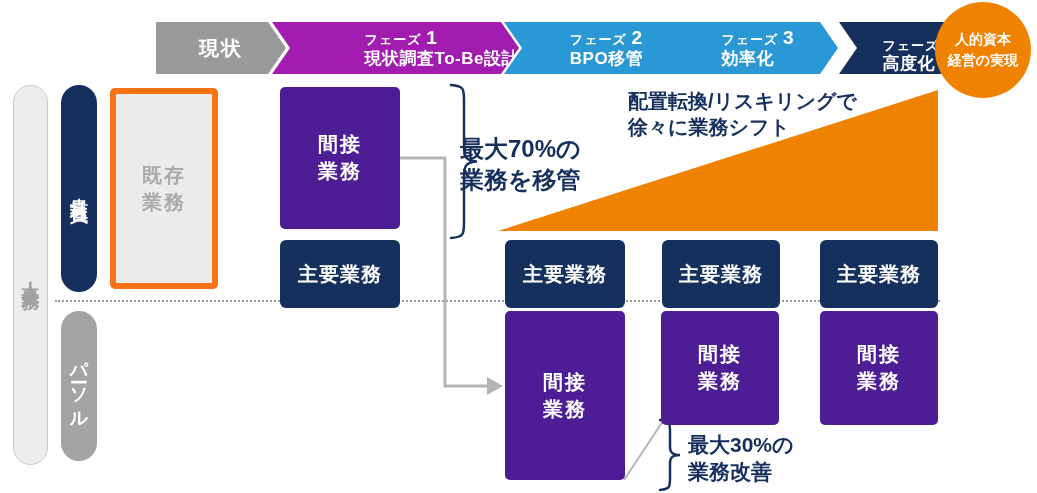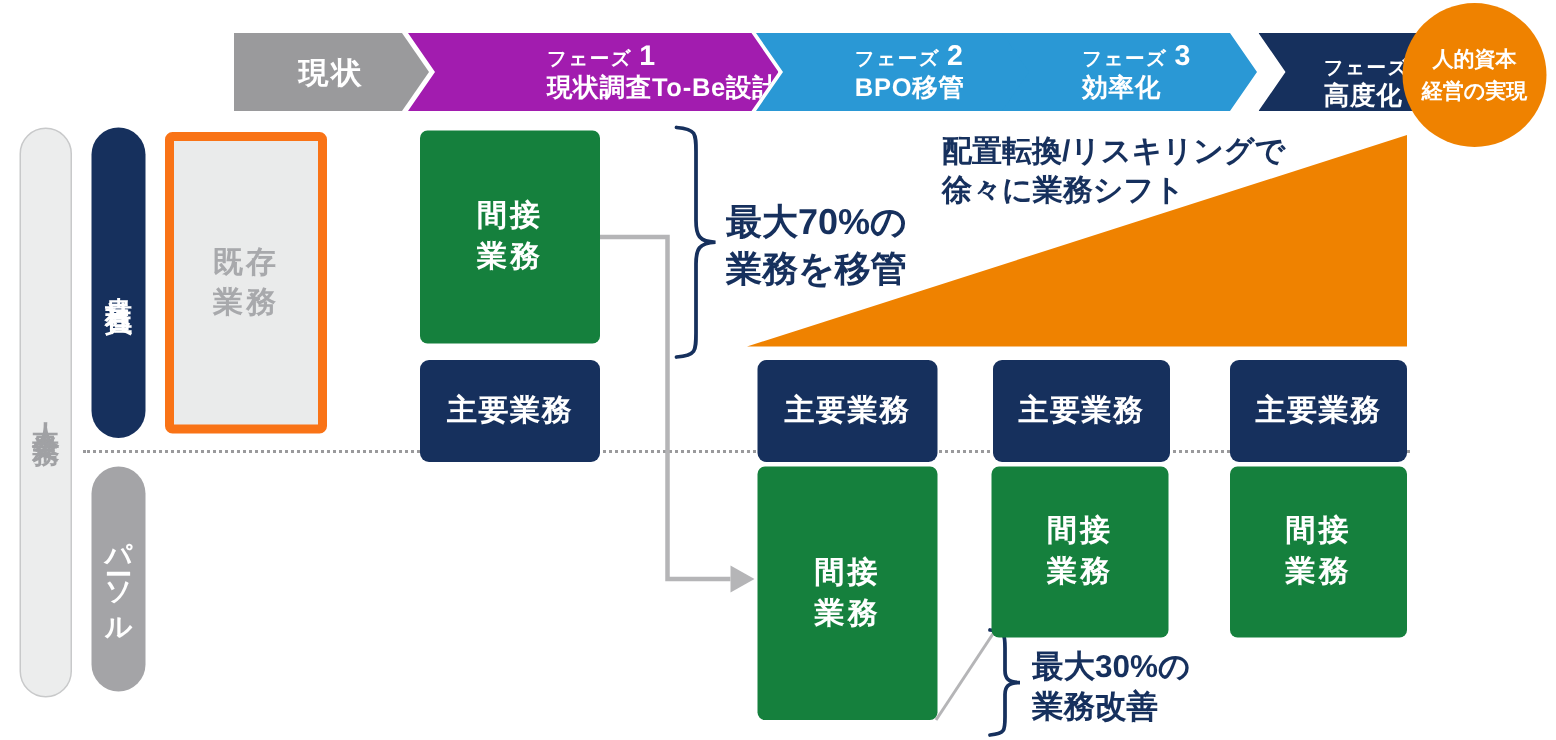--- a/index.html
+++ b/index.html
@@ -35,34 +35,34 @@
 
   
   .divider { position:absolute; left:55px; top:300px; width:885px; height:0;
              border-top:2px dotted #9a9a9c; z-index:1; }
 
   
   .box { position:absolute; display:flex; flex-direction:column; justify-content:center;
          align-items:center; font-weight:bold; z-index:3; border-radius:5px; line-height:1.35; }
   .box-existing { left:110px; top:88px; width:108px; height:201px; background:#eaebeb;
                   border:6px solid #f97316; color:#a8a9ac; font-size:20px; letter-spacing:2px; }
-  .box-gray { background:#15803d; color:#fff; font-size:20px; letter-spacing:2px; }
+  .box-gray { background:#4c1d95; color:#fff; font-size:20px; letter-spacing:2px; }
   .box-indirect-top { left:280px; top:87px; width:120px; height:142px; }
   .box-main { height:68px; top:240px; color:#fff; font-size:20px; border-radius:6px; letter-spacing:1px; }
   .box-main-1 { left:280px; width:120px; }
   .box-main-2 { left:505px; width:120px; }
   .box-main-3 { left:662px; width:118px; }
   .box-main-4 { left:820px; width:118px; }
   .box-persol-1 { left:505px; top:311px; width:120px; height:169px; }
   .box-persol-2 { left:661px; top:311px; width:118px; height:114px; }
   .box-persol-3 { left:820px; top:311px; width:118px; height:114px; }
 
   
   .note { position:absolute; font-weight:bold; z-index:4; line-height:1.3; }
-  .note-70 { left:484px; top:133px; font-size:24px; }
+  .note-70 { left:460px; top:133px; font-size:24px; }
   .note-shift { left:628px; top:88px; font-size:20px; }
   .note-30 { left:688px; top:431px; font-size:21px; }
   .note-newwork { left:672px; top:152px; width:226px; text-align:center; color:#fff;
                   font-size:21px; font-weight:bold; z-index:4; line-height:1.45; }
 
   
   #shapes { position:absolute; left:0; top:0; width:1037px; height:493px; z-index:2; pointer-events:none; }
 </style>
 </head>
 <body>

